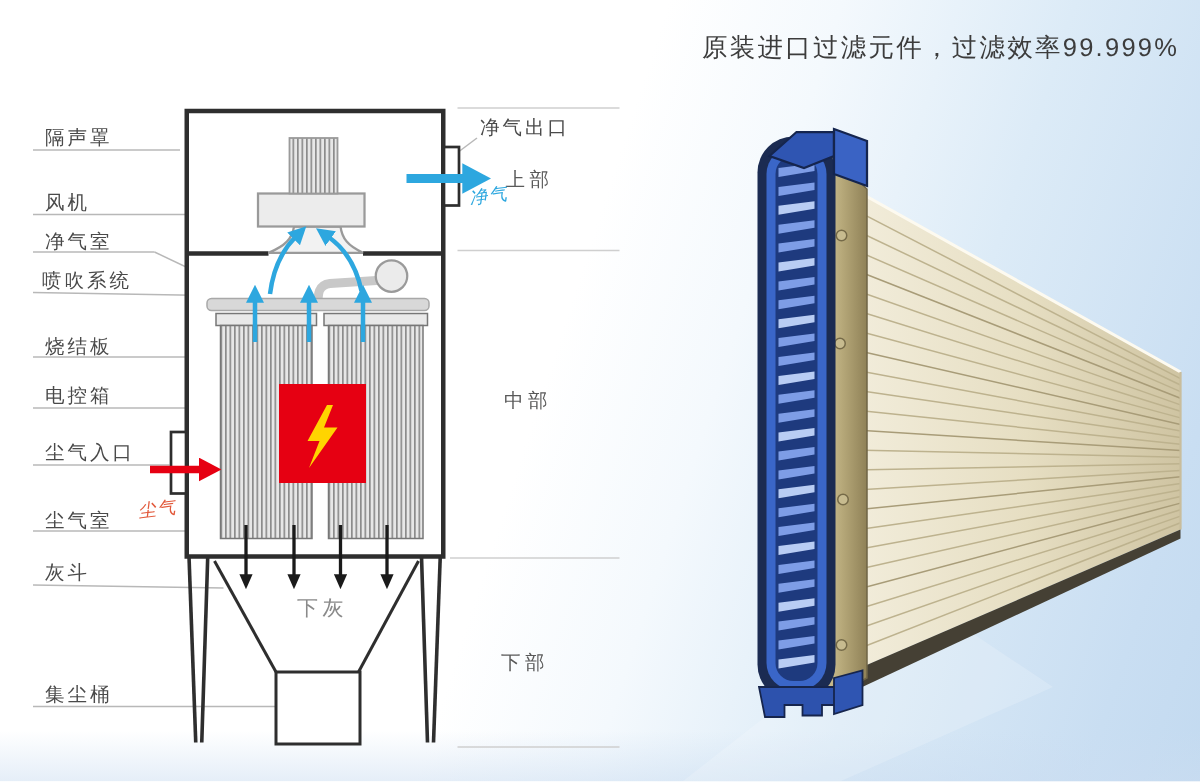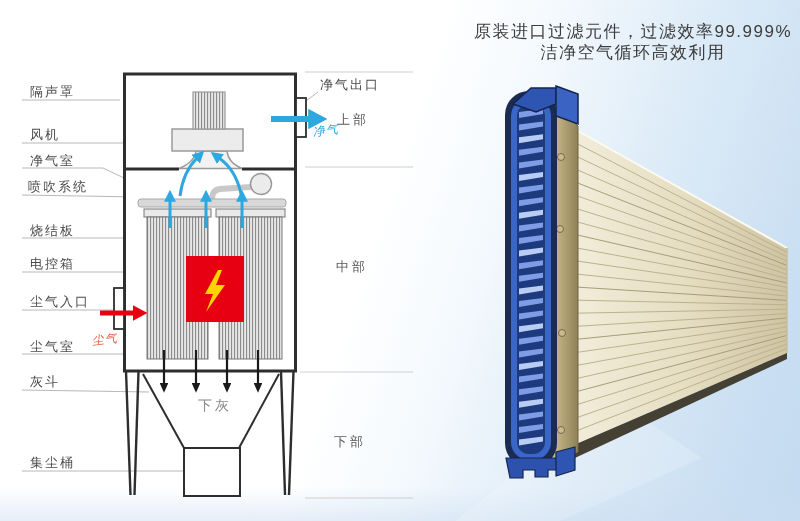--- a/index.html
+++ b/index.html
@@ -5,37 +5,36 @@
   html,body{margin:0;padding:0;}
   #canvas{
     position:relative;width:800px;height:521px;overflow:hidden;
     background:linear-gradient(108deg,#ffffff 0%,#ffffff 46%,#f4f9fd 58%,#dcebf7 74%,#c9def2 92%,#c3daf0 100%);
     font-family:"Liberation Sans","DejaVu Sans",sans-serif;
   }
   .bg-bottom{position:absolute;left:0;right:0;bottom:0;height:34px;
     background:linear-gradient(to bottom,rgba(200,220,242,0),rgba(203,221,241,.5));}
   #headline{position:absolute;left:468px;top:21px;width:330px;
     color:#3c3c3c;font-size:17px;line-height:21px;letter-spacing:1.5px;}
-  #headline div{white-space:nowrap;text-align:center;}
+  #headline div{white-space:nowrap;}
   svg text{font-family:"Liberation Sans","DejaVu Sans",sans-serif;}
   .lbl{fill:#4a4a4a;font-size:13px;letter-spacing:2px;}
   .zone{fill:#5a5a5a;font-size:13px;letter-spacing:3px;}
   .leader{stroke:#b8b8b8;stroke-width:1;}
   .zline{stroke:#cfcfcf;stroke-width:1;}
   .wall{stroke:#2e2e2e;fill:#ffffff;}
 </style>
 </head>
 <body>
 
 <div id="canvas">
   <div class="bg-bottom"></div>
 
   <div id="headline">
     <div>原装进口过滤元件，过滤效率99.999%</div>
-    <div>洁净空气循环高效利用</div>
   </div>
 
   <svg width="800" height="521" viewBox="0 0 800 521" style="position:absolute;left:0;top:0">
     <defs>
       <pattern id="vstripes" width="3" height="4" patternUnits="userSpaceOnUse">
         <rect width="3" height="4" fill="#e7e7e7"></rect>
         <rect width="1.1" height="4" fill="#8b8b8b"></rect>
       </pattern>
       <linearGradient id="pleatGrad" x1="0" y1="0" x2="1" y2="0">
         <stop offset="0" stop-color="#f3eedd"></stop>

